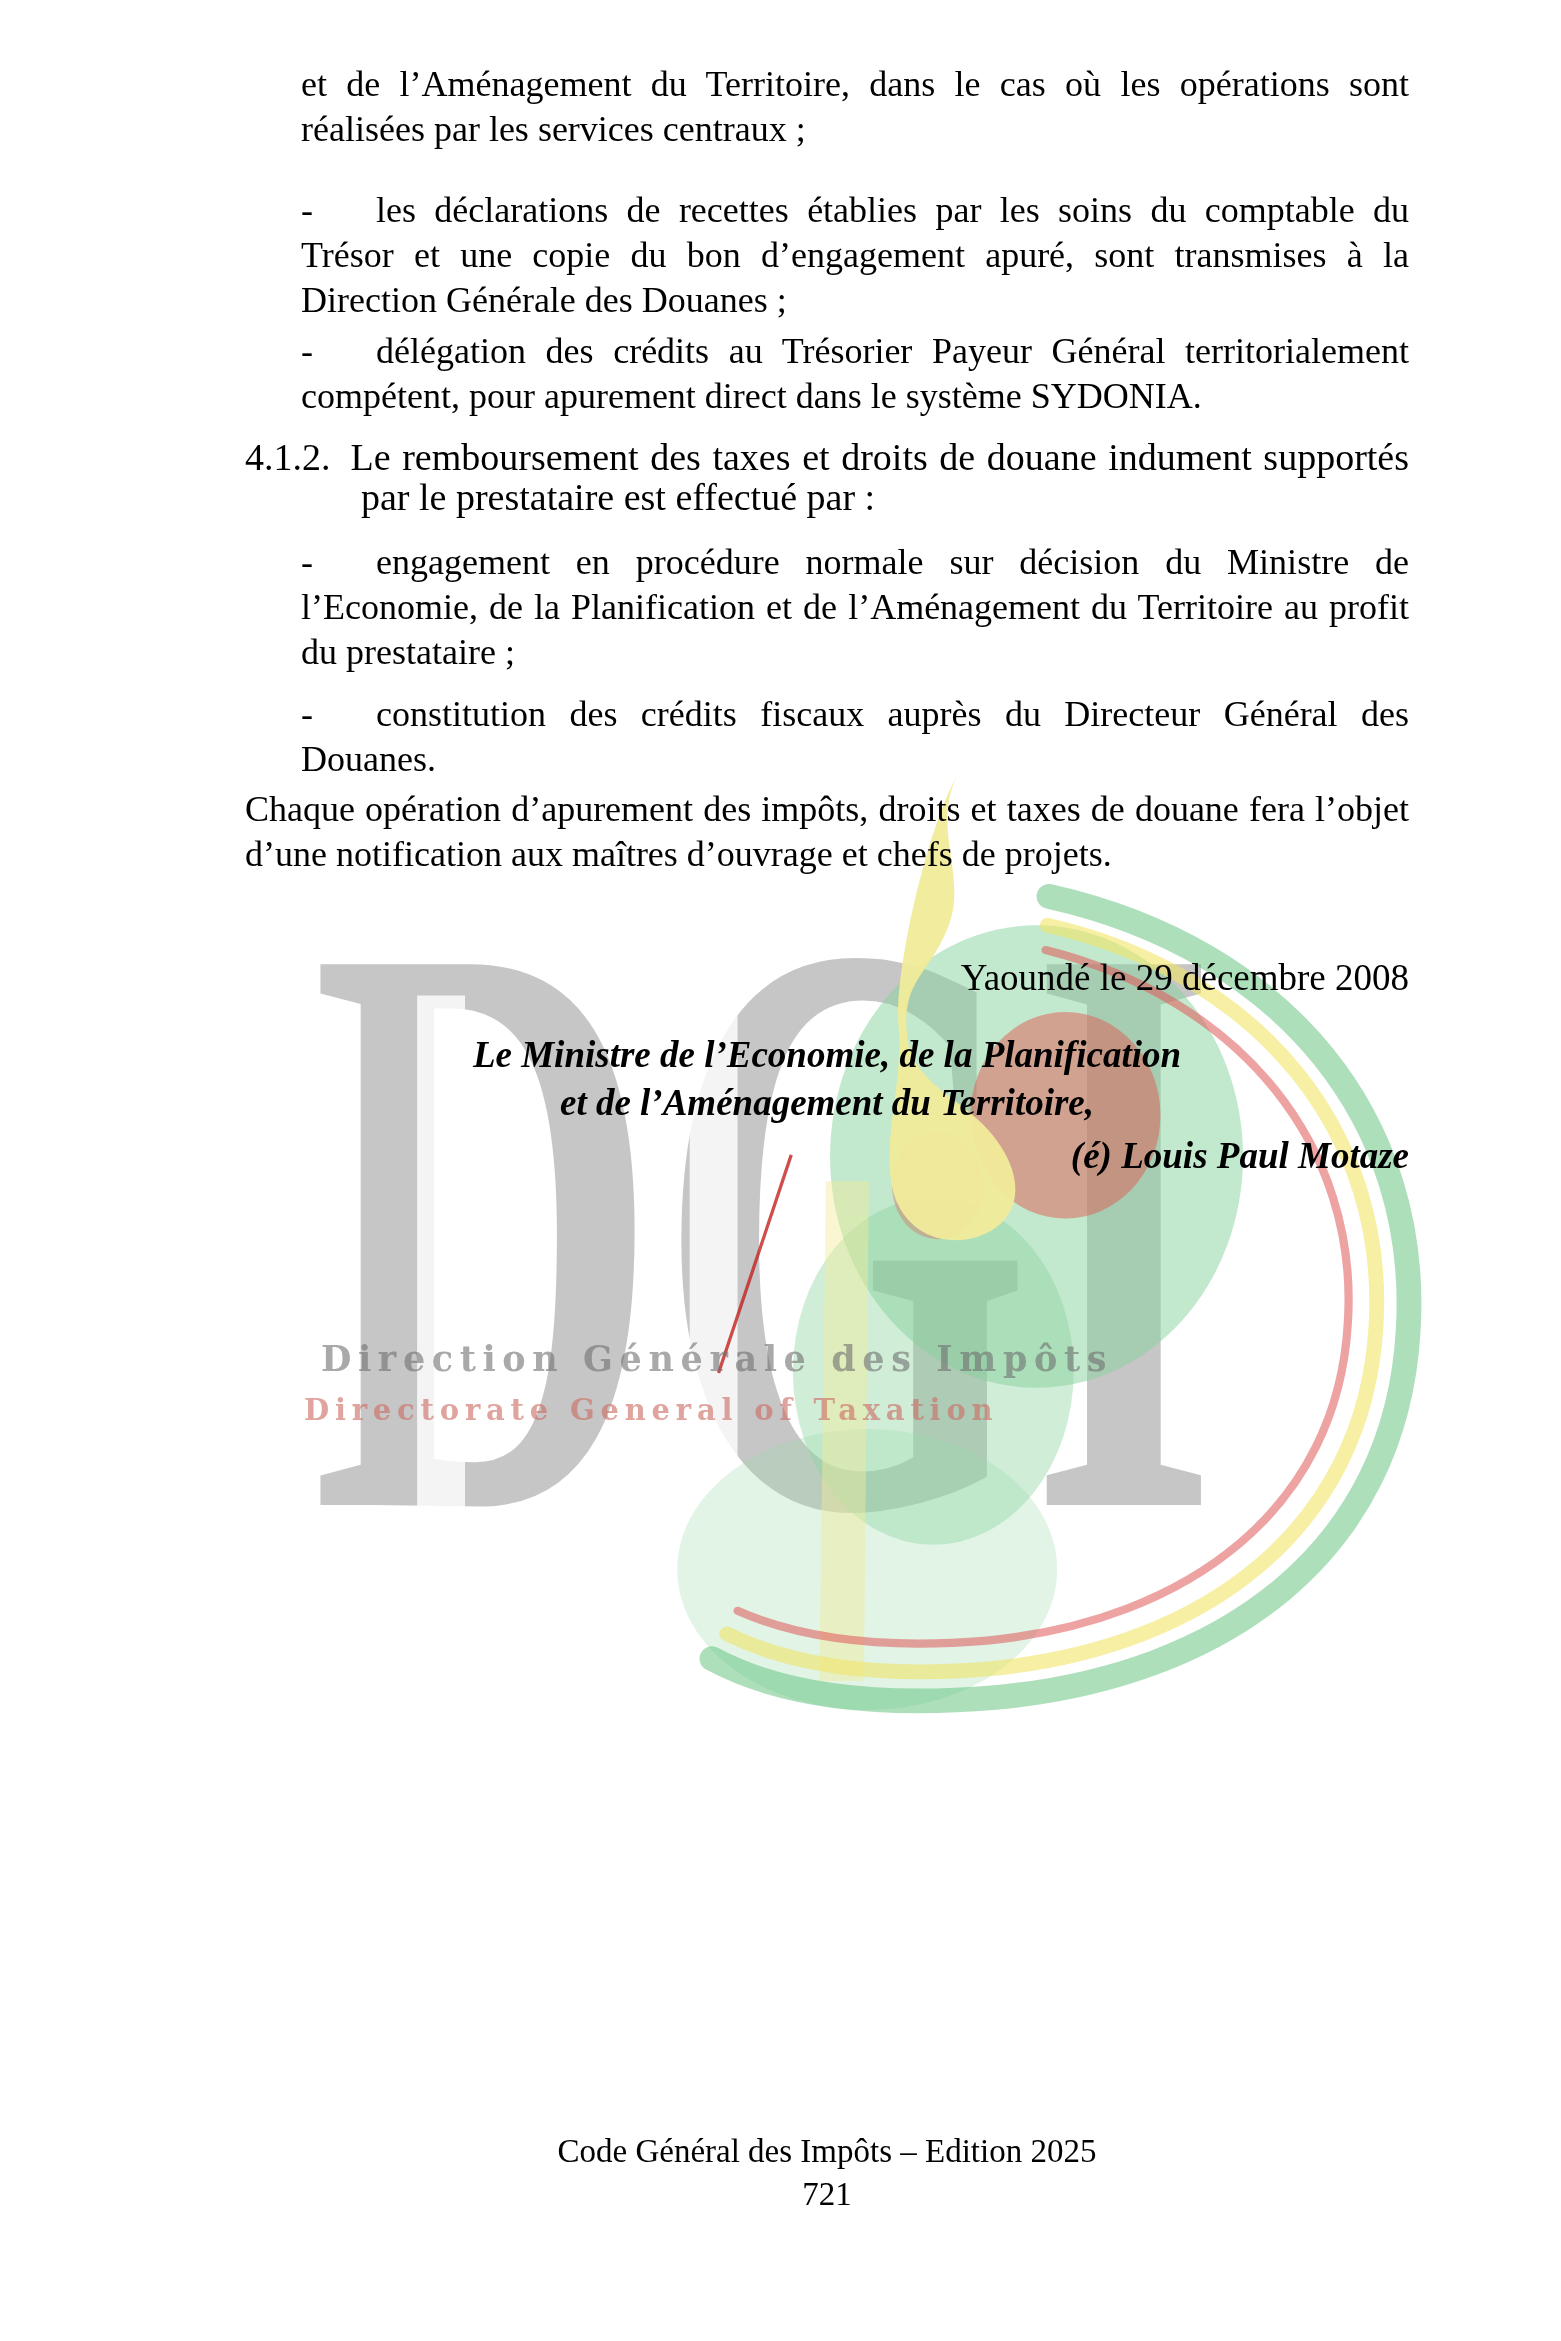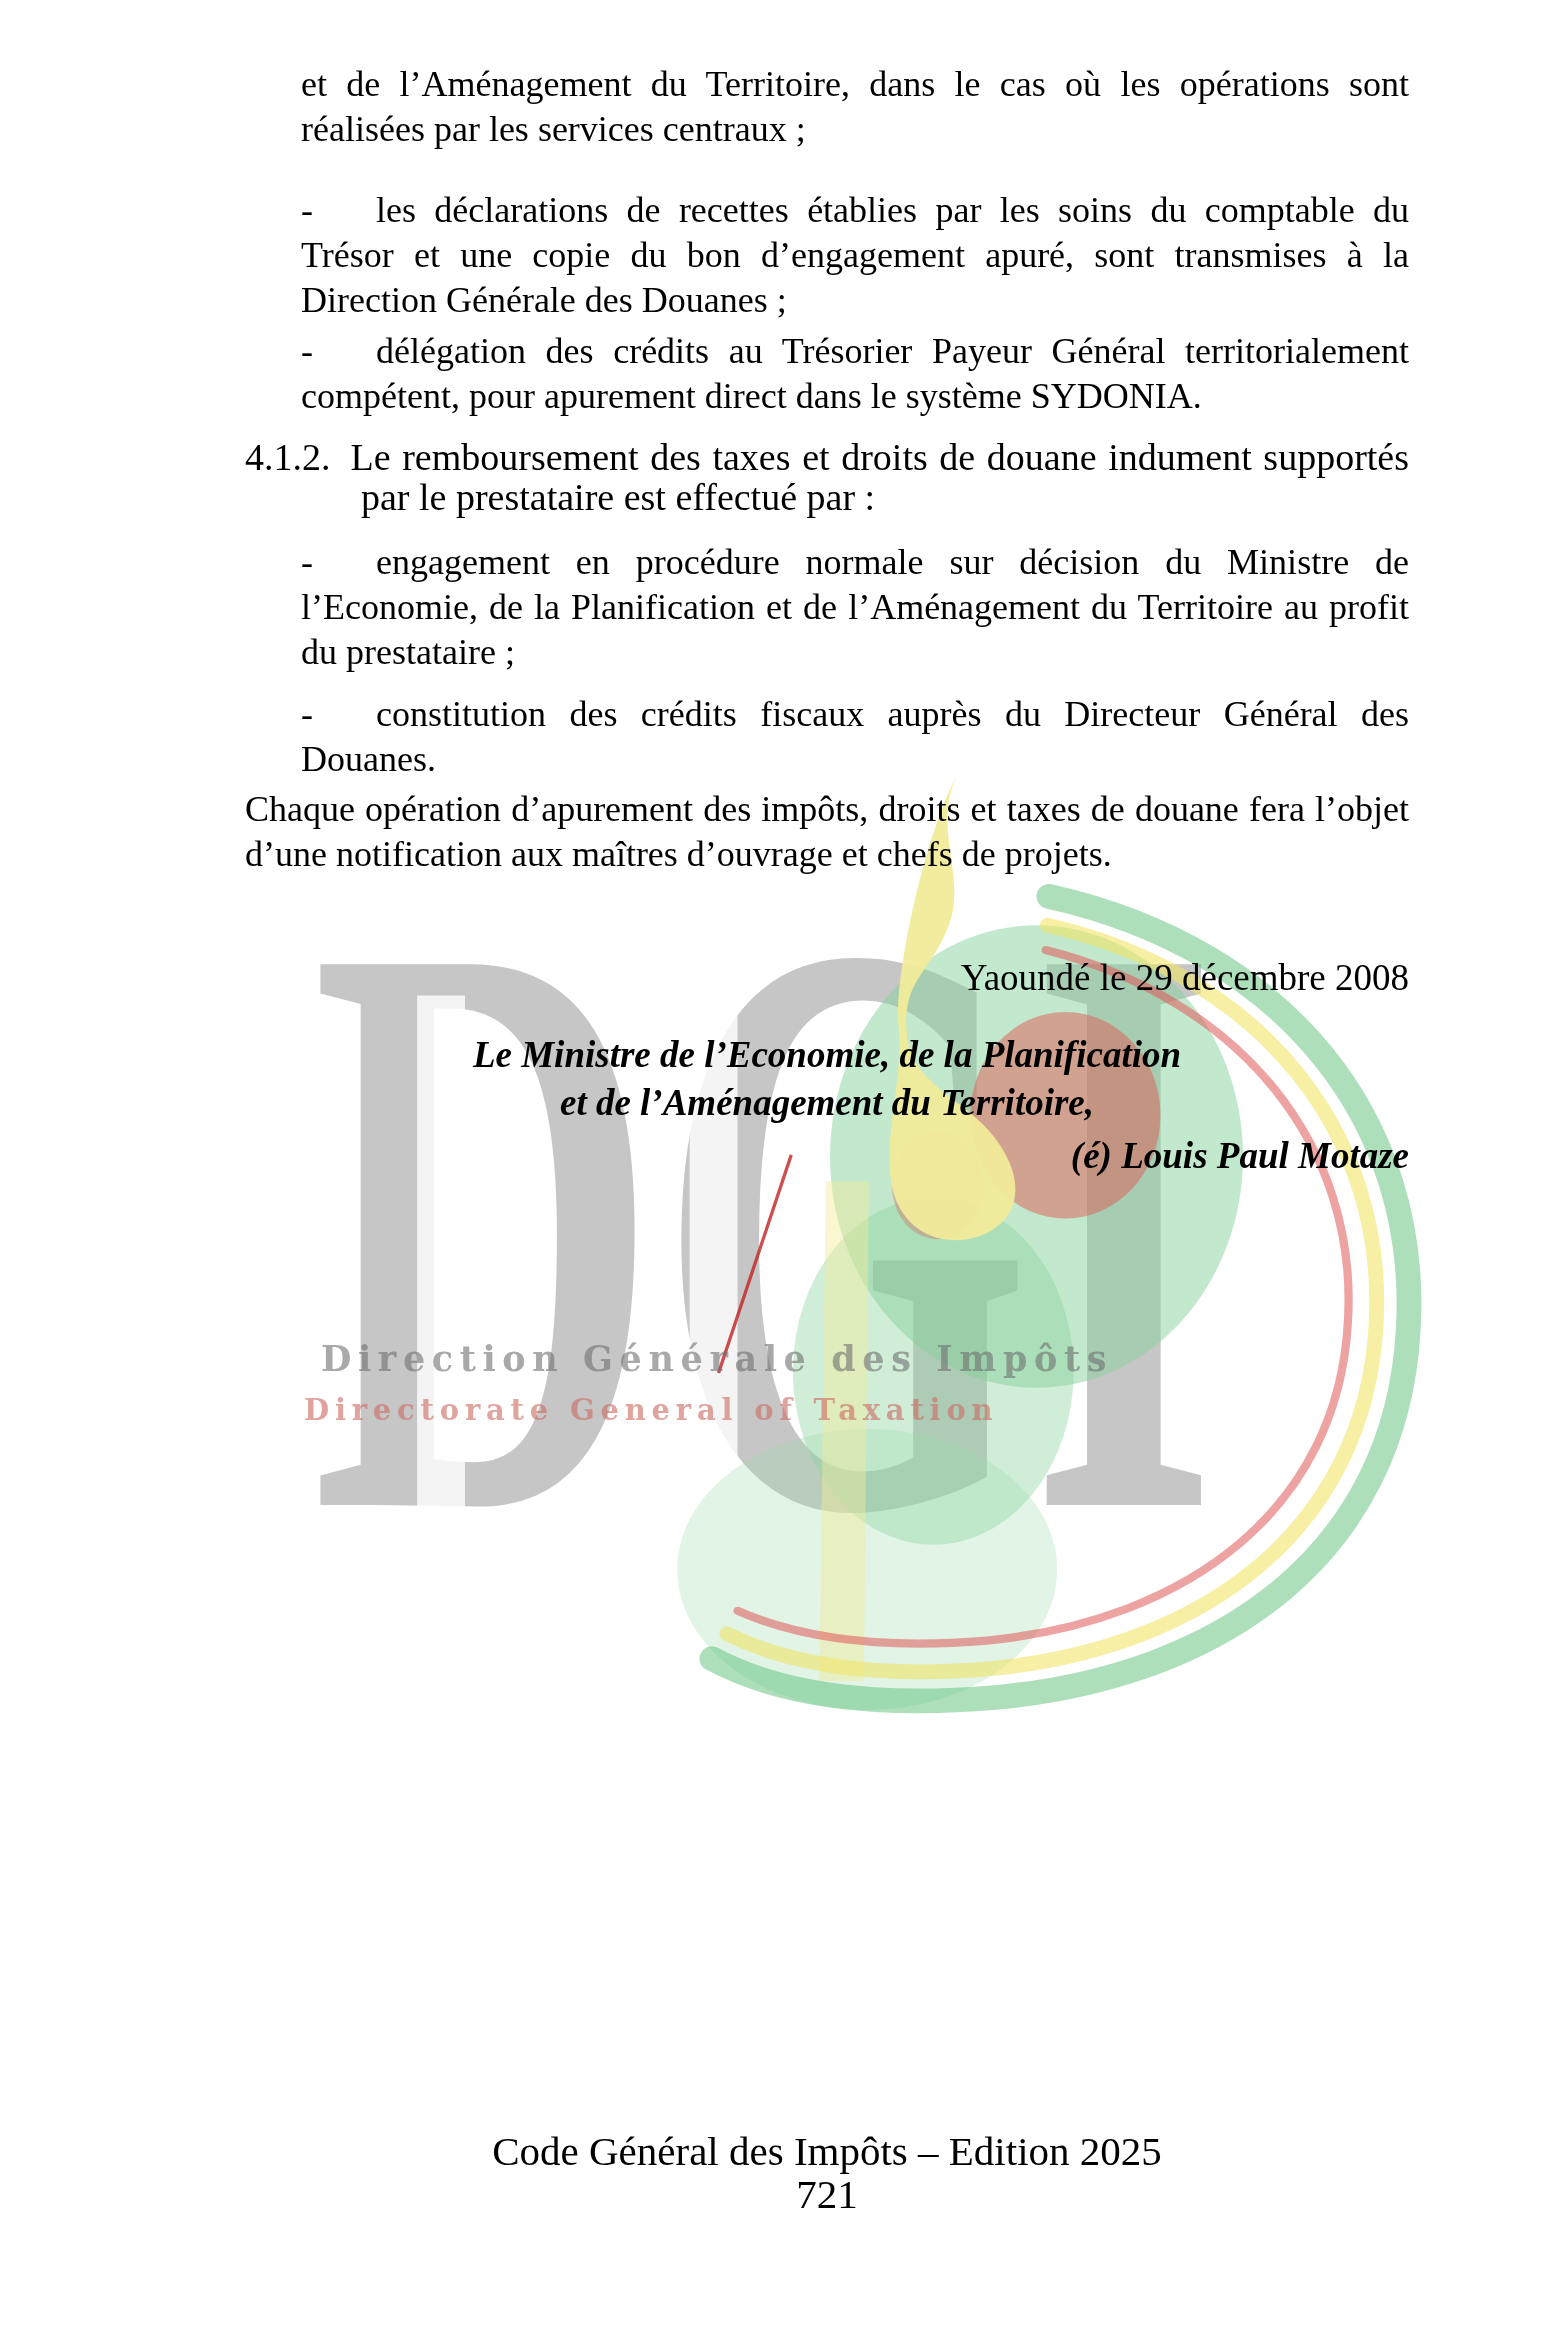--- a/index.html
+++ b/index.html
@@ -60,21 +60,21 @@
   .mt-b4{margin-top:16.5px;}
   .mt-p2{margin-top:5px;}
   .mt-p3{margin-top:13.2px;}
   
   .sig-date{margin-top:78px;text-align:right;font-size:37px;line-height:46px;}
   .sig-minister{margin-top:30px;text-align:center;font-weight:bold;font-style:italic;font-size:37px;line-height:48px;}
   .sig-name{margin-top:5px;text-align:right;font-weight:bold;font-style:italic;font-size:37px;line-height:48px;}
   
   .footer{
     position:absolute;left:245px;width:1164px;top:2130px;z-index:2;
-    text-align:center;font-size:41px;line-height:43px;
+    text-align:center;font-size:33px;line-height:43px;
   }
 </style>
 </head>
 <body>
 
 <div class="page">
 
   <div class="watermark">
     <div class="wm-letters">DGI</div>
 

